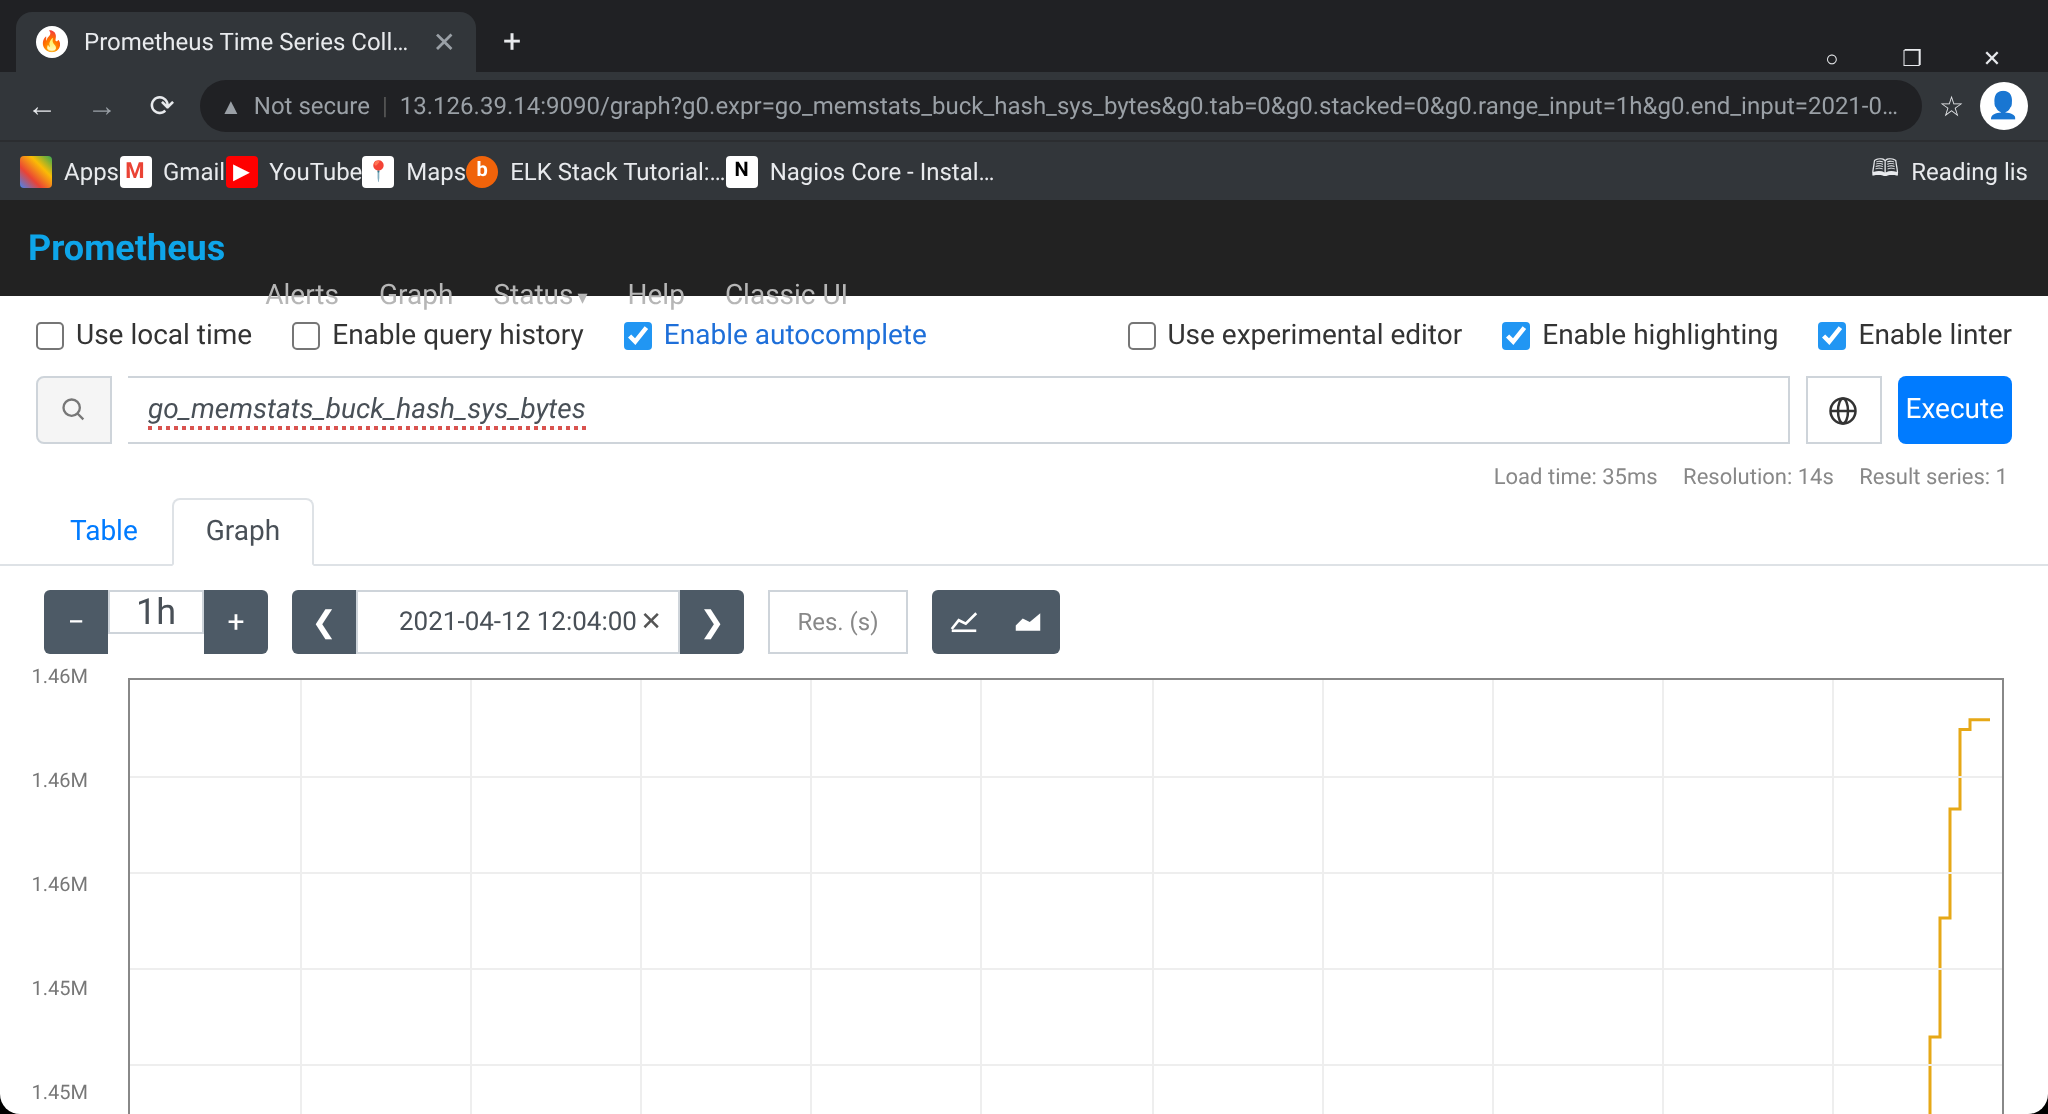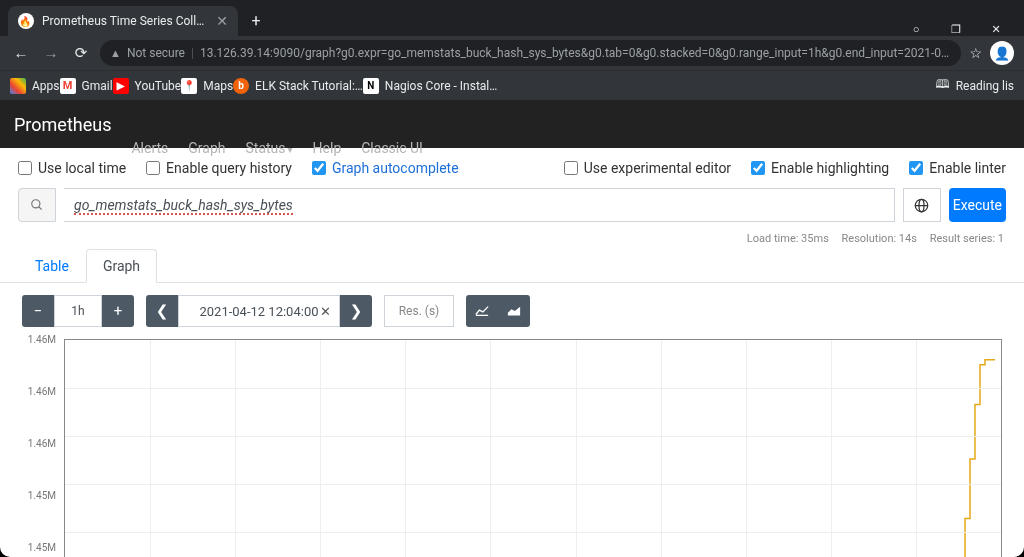--- a/index.html
+++ b/index.html
@@ -32,21 +32,21 @@
   .ic.gm { background:#fff; color:#ea4335; font-size:11px;}
   .ic.yt { background:#ff0000; color:#fff;}
   .ic.mp { background:#fff;}
   .ic.elk { background:#f0630a; color:#fff; border-radius:50%;}
   .ic.ng { background:#fff; color:#000;}
   .readlist { margin-left: auto; display: flex; align-items: center; gap: 6px; }
   
   
   .page { background: #fff; height: calc(557px - 100px); overflow: hidden; }
   .topnav { height: 48px; background: #222; display: flex; align-items: center; padding: 0 14px; gap: 20px; }
-  .brand { color: #ffffff; font-size: 18px; font-weight: 400; }
+  .brand { color: #0ea5e9; font-size: 18px; font-weight: 700; }
   .navlink { color: #b6b6b6; font-size: 14px; margin-top: 47px; }
   .navlink .caret { font-size: 10px; margin-left: 2px; }
   
   .optrow { padding: 12px 18px; display: flex; align-items: center; gap: 20px; font-size: 14px; color: #333; }
   .optrow label { display: flex; align-items: center; gap: 6px; }
   .optrow input[type=checkbox] { width: 14px; height: 14px; }
   .cb-blue { accent-color: #2196f3; }
   .spacer { flex: 1; }
   .opt-ac { color: #1e6fd9; }
   
@@ -62,28 +62,28 @@
   
   .tabs { padding: 0 18px; display: flex; border-bottom: 1px solid #dee2e6; font-size: 14px; }
   .tabbtn { padding: 8px 16px; color: #007bff; border: 1px solid transparent; border-bottom: none; }
   .tabbtn.active { color: #495057; border-color: #dee2e6; border-bottom: 1px solid #fff; margin-bottom: -1px; border-radius: 4px 4px 0 0; }
   
   .toolbar { padding: 12px 22px; display: flex; gap: 12px; align-items: center; }
   .btngrp { display: flex; }
   .tbtn { width: 32px; height: 32px; background: #4d5a66; color: #fff; display: flex; align-items: center; justify-content: center; font-size: 15px; border:none; }
   .tbtn:first-child { border-radius: 3px 0 0 3px; }
   .tbtn:last-child { border-radius: 0 3px 3px 0; }
-  .range-in { width: 48px; height: 32px; border: 1px solid #ced4da; text-align: center; font-size: 12px; color: #495057; }
+  .range-in { width: 48px; height: 22px; border: 1px solid #ced4da; text-align: center; font-size: 18px; color: #495057; }
   .dt-in { width: 162px; height: 32px; border: 1px solid #ced4da; text-align: center; font-size: 13px; color: #495057; display:flex; align-items:center; justify-content:center; position:relative; }
   .dt-clear { position:absolute; right:8px; color:#555; font-size:13px;}
   .res-in { width: 70px; height: 32px; border: 1px solid #ced4da; text-align: center; font-size: 12px; color: #888; display:flex; align-items:center; justify-content:center;}
   
   .chart { margin: 0 22px; position: relative; }
   .ylabels { position: absolute; left: 0; top: 0; width: 38px; font-size: 10px; color: #777; }
-  .ylabels div { position: absolute; right: 4px; transform: translateY(-50%); }
+  .ylabels div { position: absolute; right: 16px; transform: translateY(-50%); }
   .plot { margin-left: 42px; border: 1px solid #888; height: 240px; position: relative; background: #fff; }
   .gridv { position: absolute; top:0; bottom:0; border-left: 1px solid #eee; }
   .gridh { position: absolute; left:0; right:0; border-top: 1px solid #eee; }
   
   .page-border { border-radius: 0 0 10px 10px; overflow: hidden; }
 </style>
 </head>
 <body>
 
 <div class="titlebar">
@@ -159,21 +159,21 @@
     <label>
         <input type="checkbox" style="">
         <span>Use local time</span>
       </label>
     <label>
         <input type="checkbox" style="">
         <span>Enable query history</span>
       </label>
     <label class="opt-ac">
         <input type="checkbox" class="cb-blue" checked="" style="">
-        <span>Graph autocomplete</span>
+        <span>Enable autocomplete</span>
       </label>
     <div class="spacer"></div>
     <label>
         <input type="checkbox" style="">
         <span>Use experimental editor</span>
       </label>
     <label>
         <input type="checkbox" class="cb-blue" checked="" style="">
         <span>Enable highlighting</span>
       </label>

